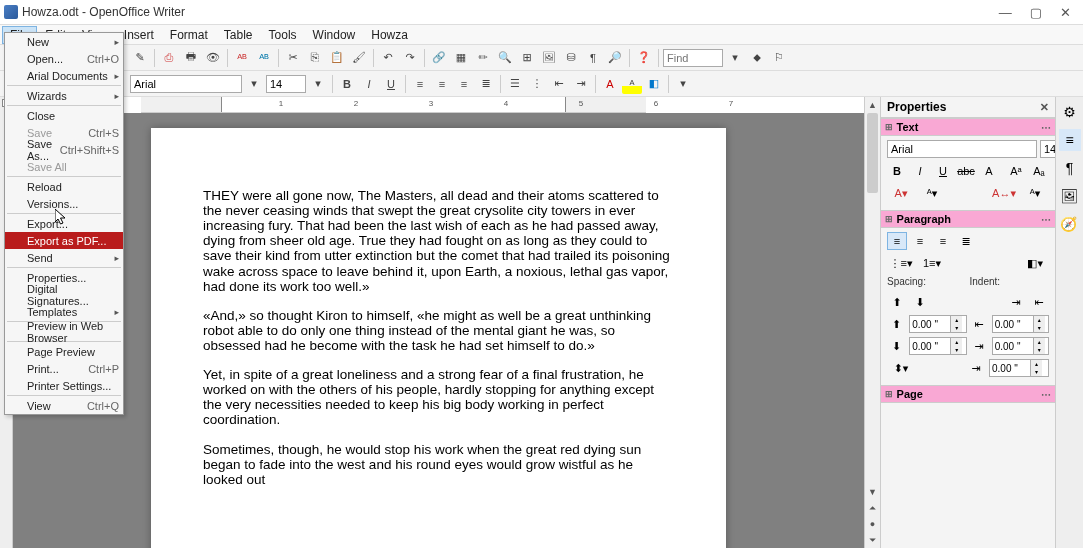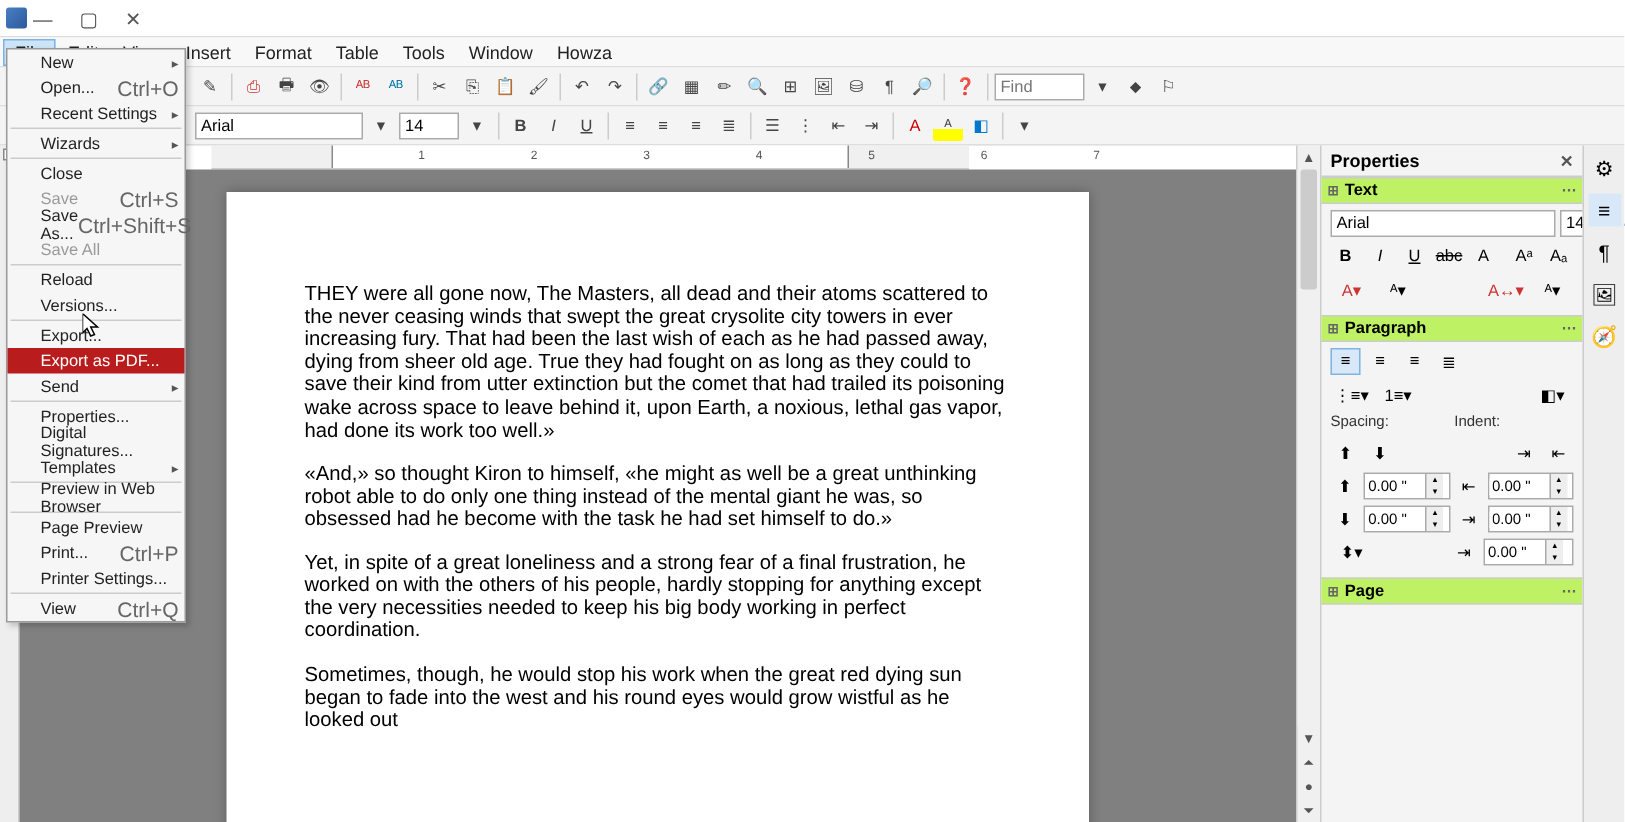--- a/index.html
+++ b/index.html
@@ -23,21 +23,21 @@
 .tb-sep { width: 1px; height: 18px; background: #ccc; margin: 0 2px; }
 .tb-find { border: 1px solid #aaa; height: 18px; width: 60px; padding: 0 3px; font-size: 11px; background: #fff; }
 .font-select { border: 1px solid #aaa; height: 18px; width: 112px; padding: 0 3px; font-size: 11px; background: #fff; }
 .size-select { border: 1px solid #aaa; height: 18px; width: 40px; padding: 0 3px; font-size: 11px; background: #fff; }
 
 
 .file-menu { position: absolute; left: 4px; top: 32px; width: 120px; background: #f6f6f6; border: 1px solid #999; box-shadow: 2px 2px 4px rgba(0,0,0,.2); z-index: 100; }
 .file-menu .fm-item { display: flex; align-items: center; padding: 2px 4px 2px 22px; font-size: 11px; color: #222; position: relative; height: 17px; }
 .file-menu .fm-item.disabled { color: #999; }
 .file-menu .fm-item.has-sub::after { content: "▸"; position: absolute; right: 4px; font-size: 9px; color: #555; }
-.file-menu .fm-item .shortcut { margin-left: auto; font-size: 14px; color: #666; }
+.file-menu .fm-item .shortcut { margin-left: auto; font-size: 11px; color: #666; }
 .file-menu .fm-item.highlighted { background: #b91c1c; color: #fff; }
 .file-menu .fm-sep { height: 1px; background: #ccc; margin: 1px 2px; }
 .cursor-arrow { position: absolute; left: 55px; top: 209px; z-index: 101; pointer-events: none; }
 
 
 .ruler { height: 16px; background: #f0f0f0; border-bottom: 1px solid #ccc; margin-left: 128px; margin-right: 218px; position: relative; font-size: 8px; color: #555; }
 .ruler .white { position: absolute; left: 80px; right: 80px; top: 0; bottom: 0; background: #fff; border-left: 1px solid #888; border-right: 1px solid #888; }
 .ruler span { position: absolute; top: 2px; transform: translateX(-50%); }
 
 
@@ -49,21 +49,21 @@
 .page p { font-family: Arial, sans-serif; font-size: 13.5px; line-height: 1.12; margin-bottom: 14px; color: #000; text-align: left; }
 .vscroll { width: 16px; background: #f0f0f0; border-left: 1px solid #ccc; display: flex; flex-direction: column; align-items: center; }
 .vscroll .arr { height: 16px; font-size: 9px; color: #555; display: flex; align-items: center; justify-content: center; width: 100%; }
 .vscroll .track { flex: 1; width: 100%; background: #f0f0f0; position: relative; }
 .vscroll .thumb { position: absolute; top: 0; left: 2px; right: 2px; height: 80px; background: #ccc; border-radius: 2px; }
 
 
 .props { width: 175px; background: #f4f4f4; border-left: 1px solid #ccc; display: flex; flex-direction: column; }
 .props-header { display: flex; align-items: center; padding: 3px 6px; font-size: 12px; font-weight: bold; border-bottom: 1px solid #ccc; }
 .props-header .close { margin-left: auto; font-size: 11px; color: #555; }
-.props-section-hdr { display: flex; align-items: center; padding: 2px 4px; font-size: 11px; font-weight: bold; background: #bef264; border-top: 1px solid #ccc; border-bottom: 1px solid #ccc; }
+.props-section-hdr { display: flex; align-items: center; padding: 2px 4px; font-size: 11px; font-weight: bold; background: #f9a8d4; border-top: 1px solid #ccc; border-bottom: 1px solid #ccc; }
 .props-section-hdr::before { content: "⊞"; margin-right: 4px; font-size: 9px; color: #666; }
 .props-section-hdr .more { margin-left: auto; color: #666; font-size: 10px; }
 .props-body { padding: 4px 6px; }
 .props-row { display: flex; align-items: center; gap: 3px; margin-bottom: 4px; }
 .props-font { border: 1px solid #aaa; height: 18px; flex: 1; font-size: 11px; padding: 0 3px; background: #fff; }
 .props-size { border: 1px solid #aaa; height: 18px; width: 34px; font-size: 11px; padding: 0 3px; background: #fff; }
 .prop-btn { width: 20px; height: 18px; display: flex; align-items: center; justify-content: center; border: 1px solid transparent; font-size: 11px; }
 .prop-btn.wide { width: 28px; }
 .prop-label { font-size: 10px; color: #333; margin-bottom: 2px; }
 .spin-field { display: flex; align-items: center; border: 1px solid #aaa; height: 18px; background: #fff; width: 60px; }
@@ -77,20 +77,21 @@
 
 .bold { font-weight: bold; }
 .ital { font-style: italic; }
 .uline { text-decoration: underline; }
 </style>
 </head>
 <body>
 
 <div class="titlebar">
   <div class="doc-icon"></div>
+  <div class="title">Howza.odt - OpenOffice Writer</div>
   <div class="win-controls">
     <span>—</span>
     <span>▢</span>
     <span>✕</span>
   </div>
 </div>
 
 <div class="menubar">
   <div class="menu-item active">File</div>
   <div class="menu-item">Edit</div>
@@ -168,21 +169,21 @@
 
 <div class="file-menu" id="file-menu">
     <div class="fm-item has-sub">
       <span>New</span>
     </div>
     <div class="fm-item">
       <span>Open...</span>
       <span class="shortcut">Ctrl+O</span>
     </div>
     <div class="fm-item has-sub">
-      <span>Recent Settings</span>
+      <span>Arial Documents</span>
     </div>
     <div class="fm-sep"></div>
     <div class="fm-item has-sub">
       <span>Wizards</span>
     </div>
     <div class="fm-sep"></div>
     <div class="fm-item">
       <span>Close</span>
     </div>
     <div class="fm-item disabled">

